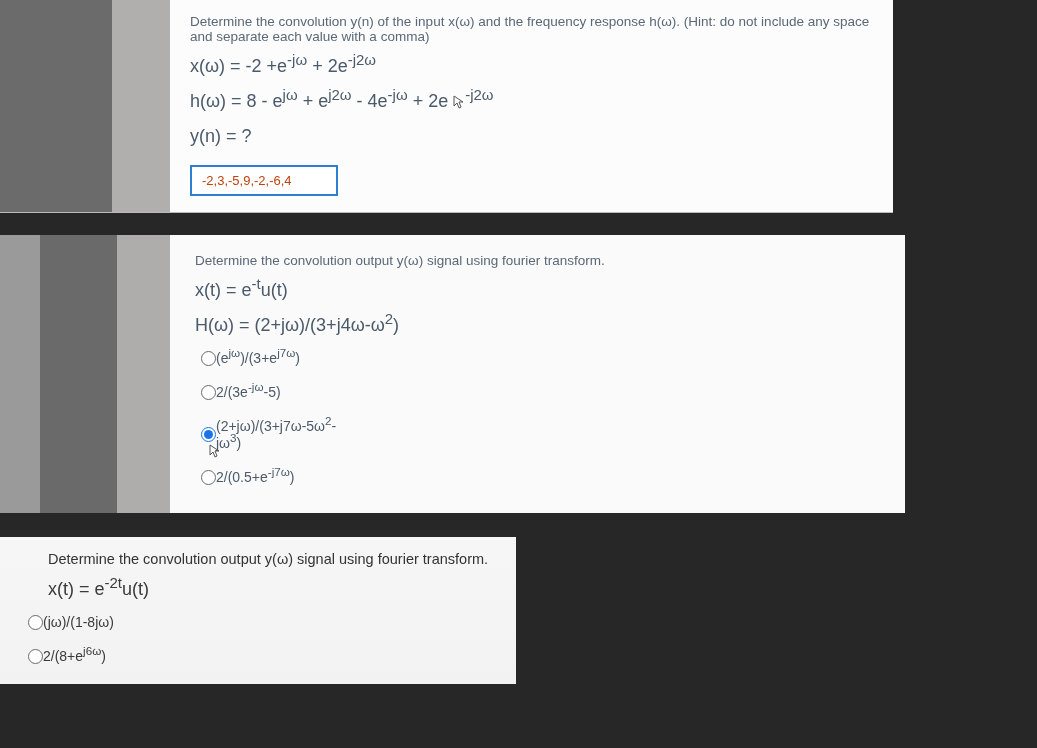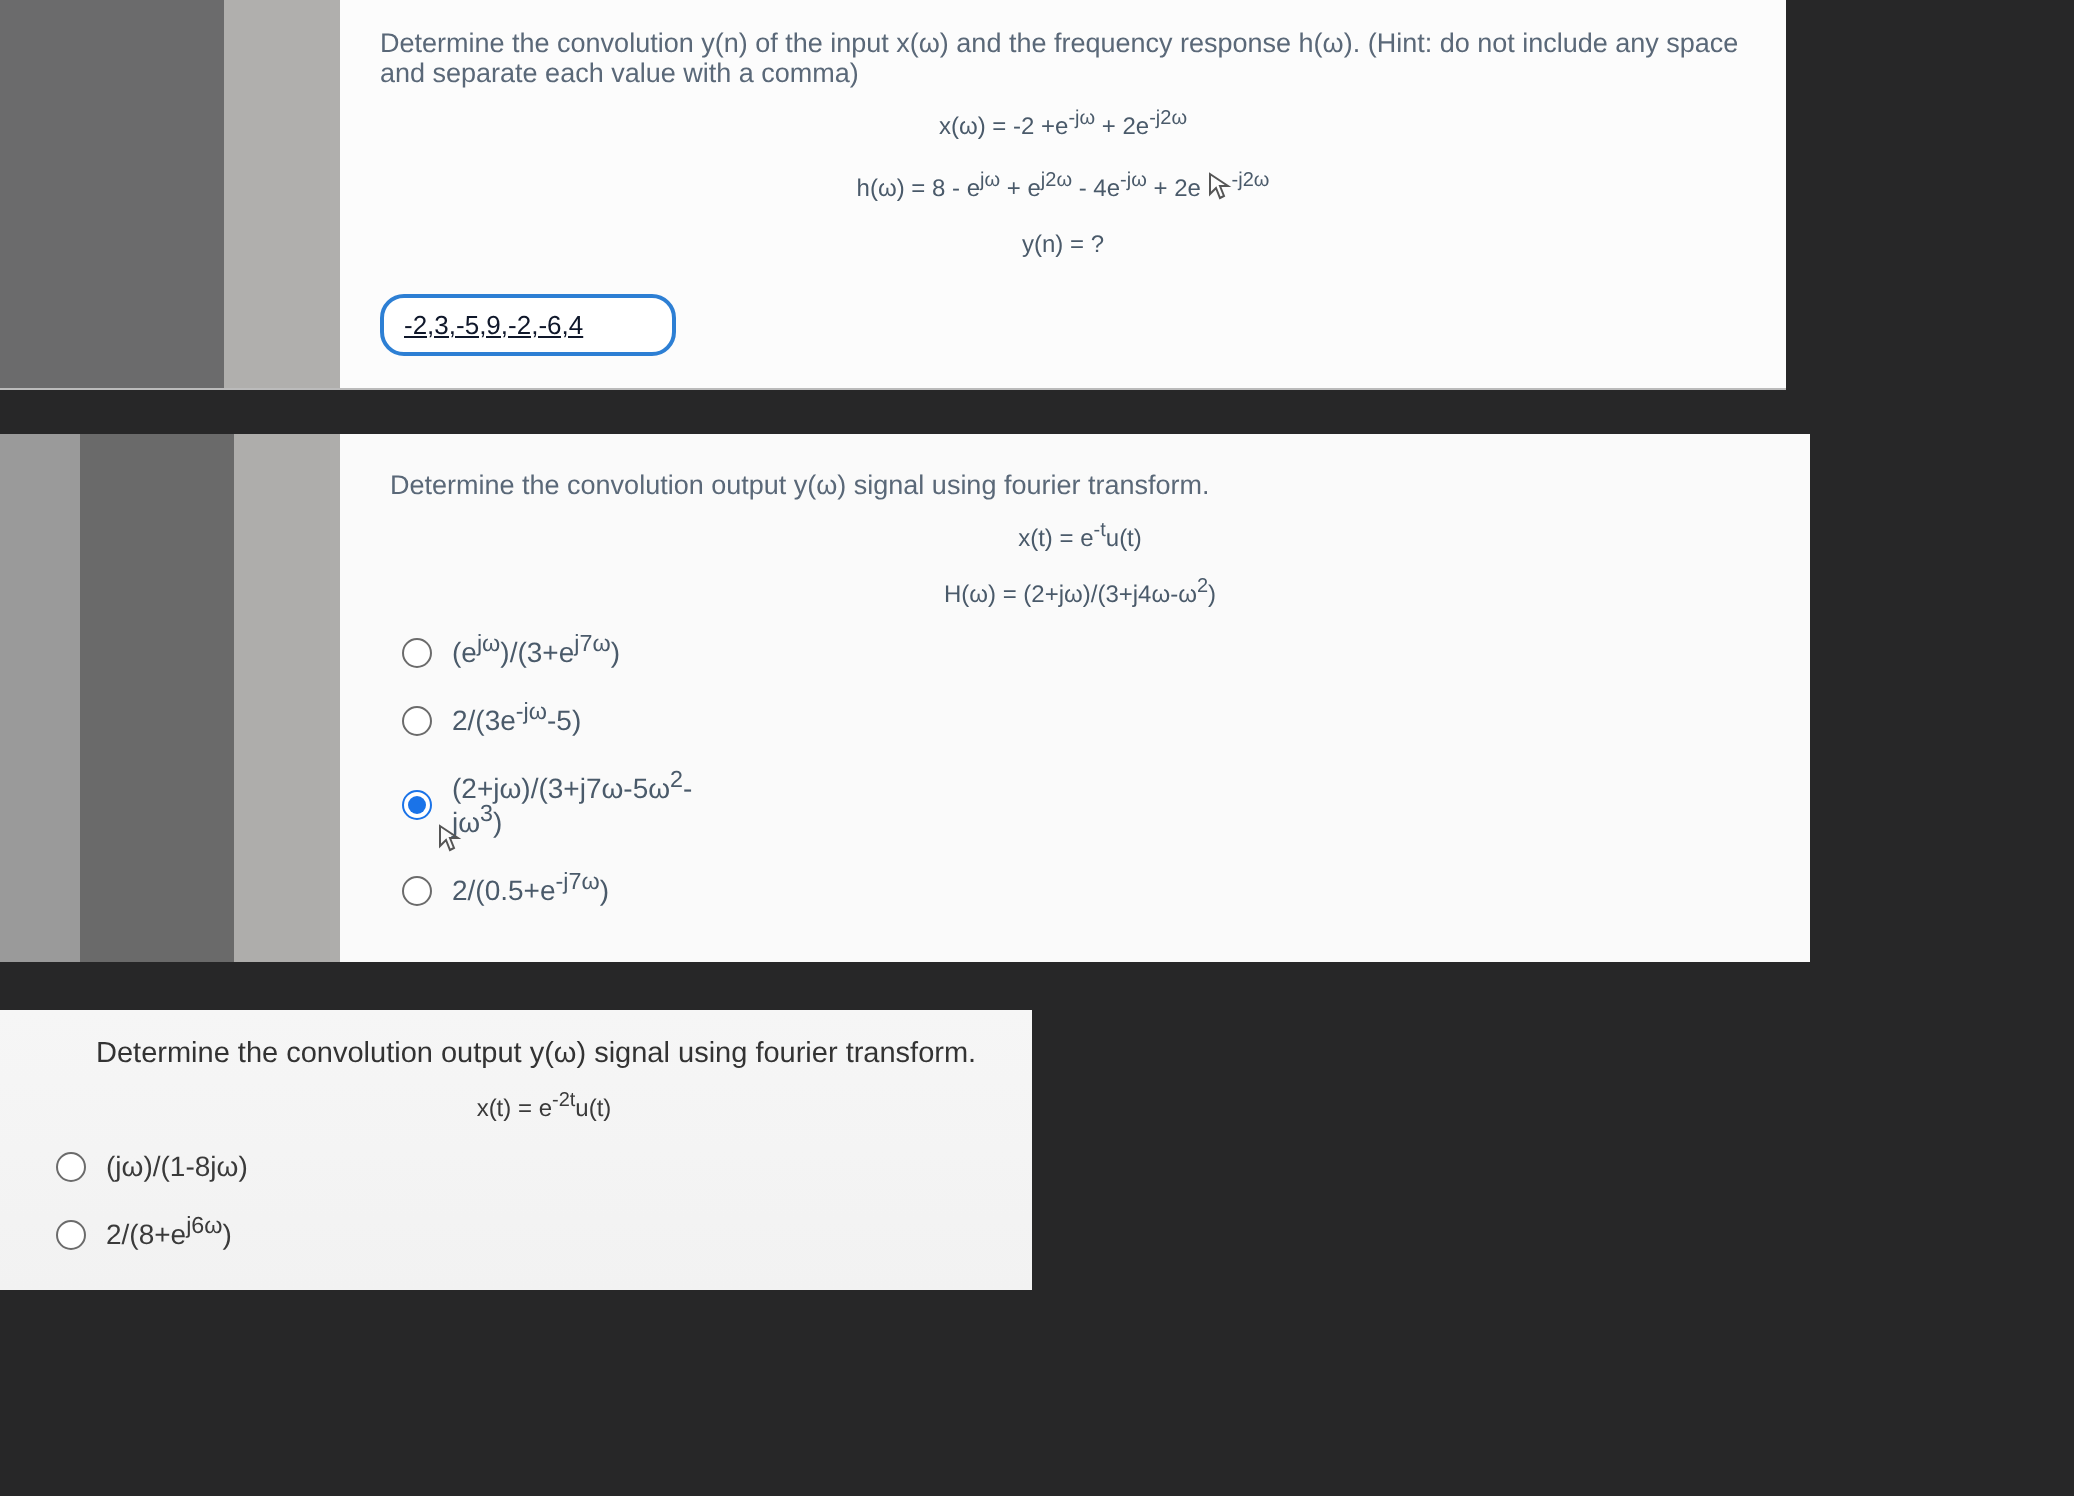--- a/index.html
+++ b/index.html
@@ -41,41 +41,39 @@
     overflow: hidden;
   }
   .prompt {
     font-size: 13.5px;
     margin-bottom: 12px;
     color: #5a6878;
   }
   .q3 .prompt { color: #333; font-size: 14.5px; }
   .line {
     margin: 10px 0 14px 0;
-    font-size: 12px;
-    text-align: center;
+    font-size: 18px;
   }
   .answerbox {
     display: inline-block;
     border: 2px solid #2d7fd4;
-    border-radius: 12px;
+    border-radius: 0;
     padding: 6px 44px 6px 10px;
     font-size: 13px;
-    color: #0f172a;
+    color: #c2410c;
     background: #fff;
     margin-top: 4px;
-    text-decoration: underline;
   }
   .options {
     margin: 6px 0 0 6px;
   }
   .opt {
     display: flex;
     align-items: center;
-    gap: 10px;
+    gap: 0;
     margin: 14px 0 18px 0;
     font-size: 14px;
   }
   .radio {
     width: 13px;
     height: 13px;
     border: 1.5px solid #6b6b6b;
     border-radius: 50%;
     flex: 0 0 13px;
     position: relative;

